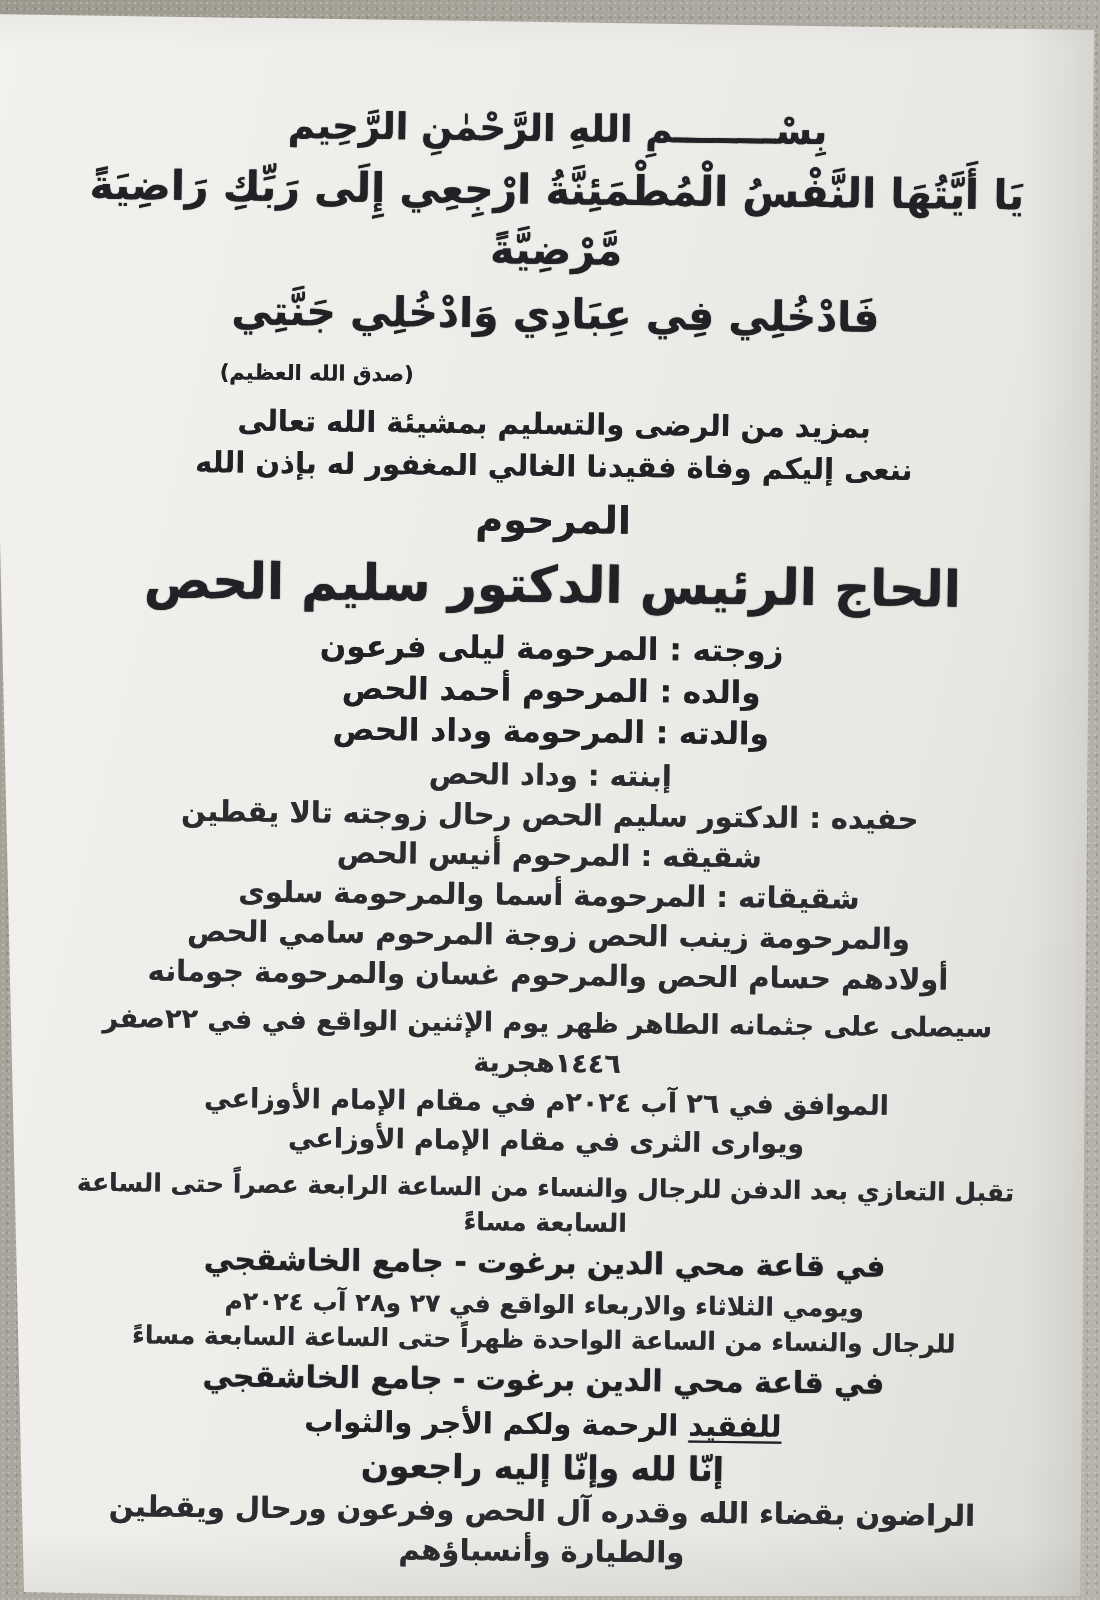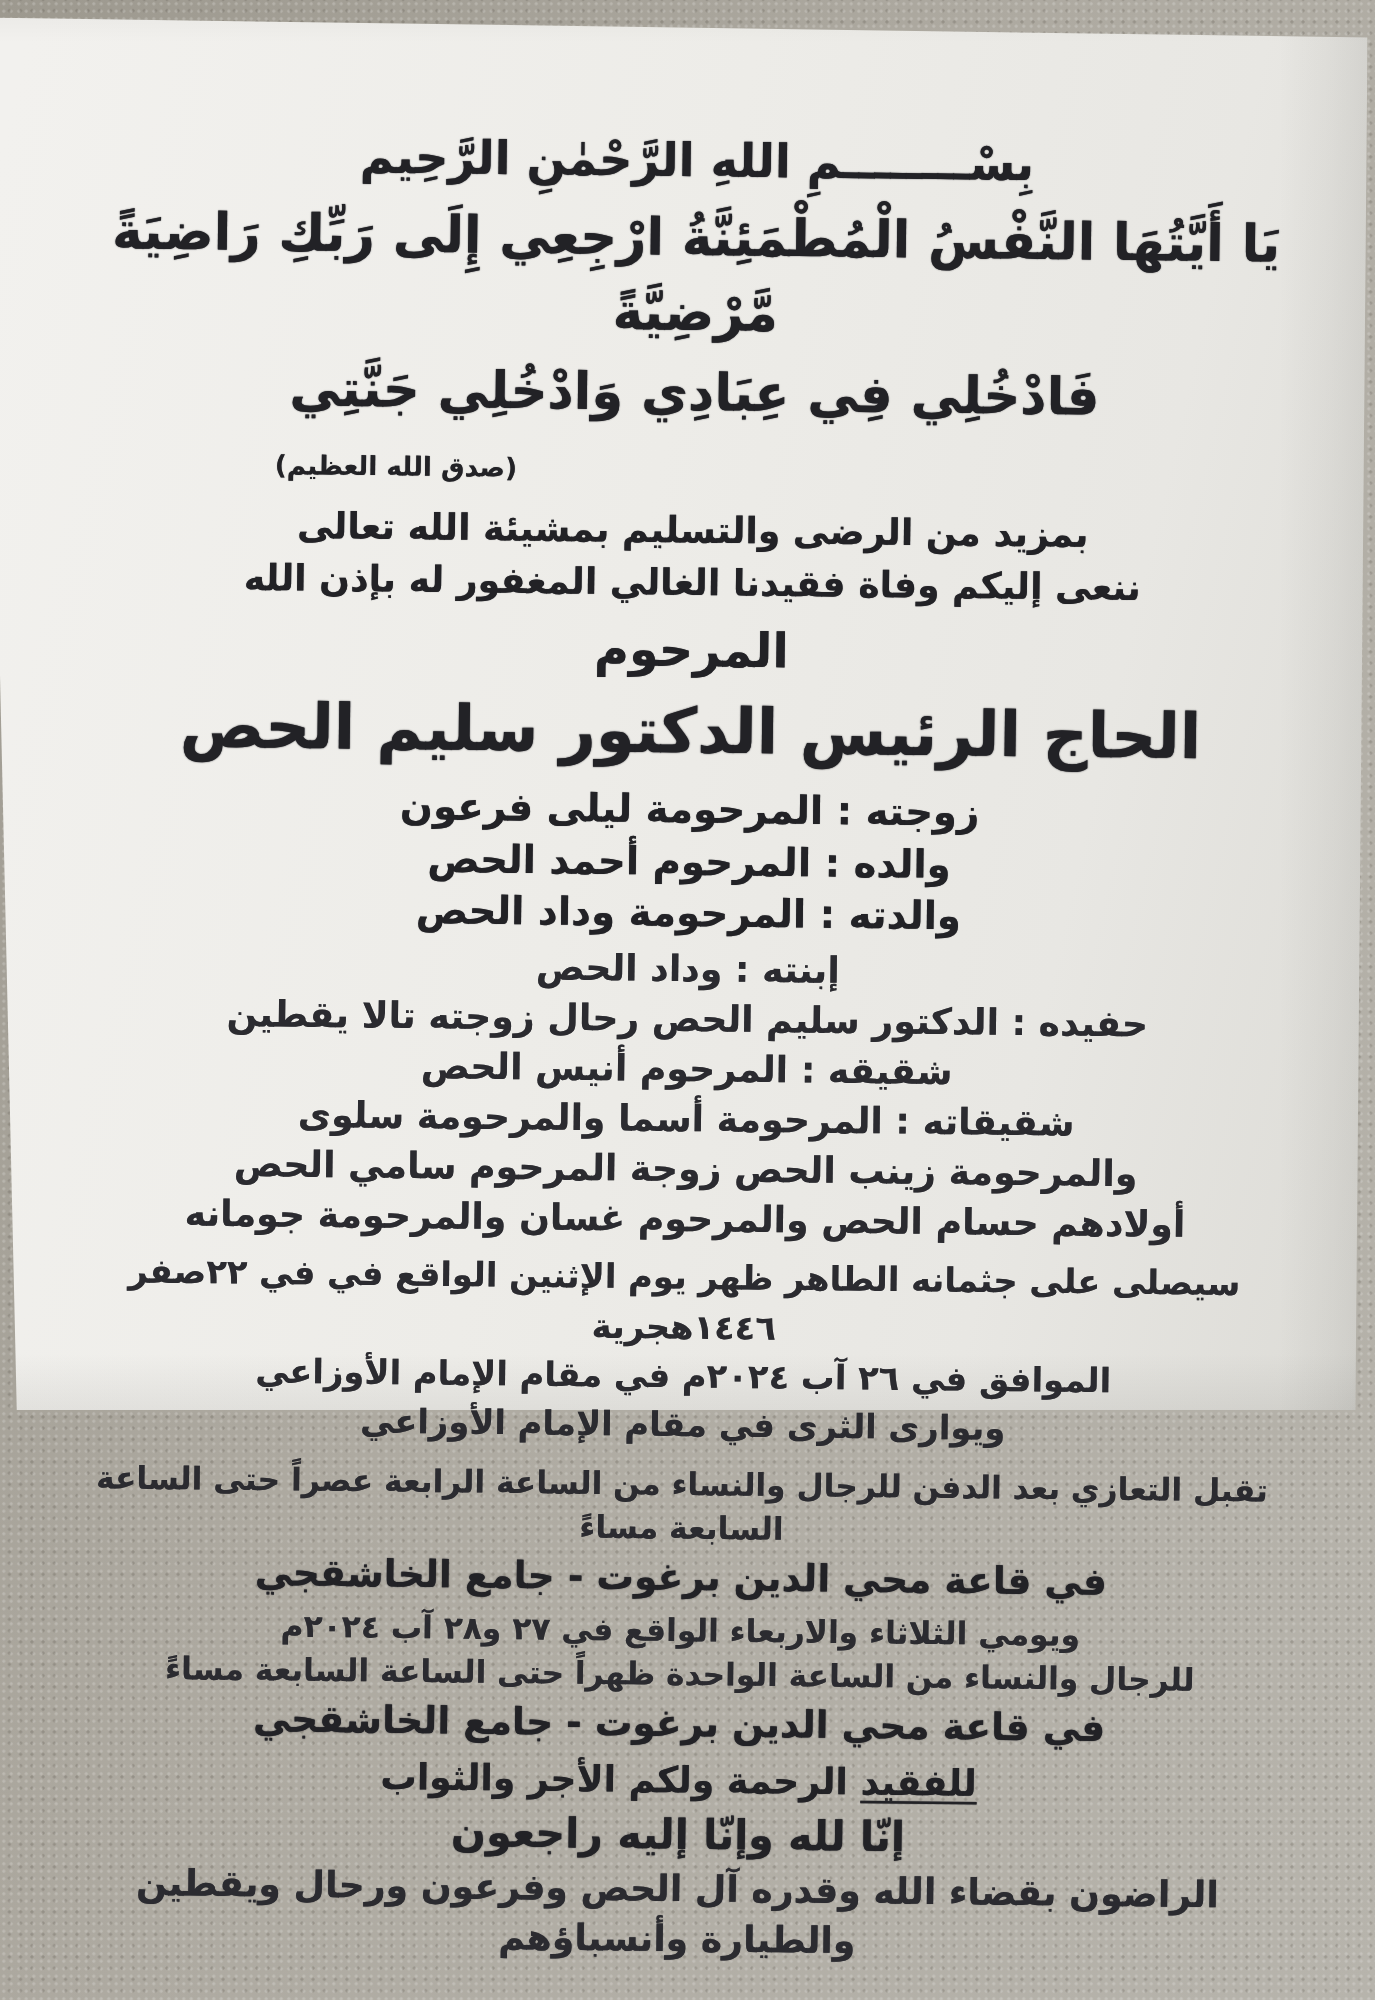--- a/index.html
+++ b/index.html
@@ -8,21 +8,21 @@
     font-family:"DejaVu Sans",sans-serif;
     background-color:#aba79d;
     background-image:
       radial-gradient(rgba(255,255,255,0.20) 1px, transparent 1.5px),
       radial-gradient(rgba(66,60,50,0.22) 1px, transparent 1.5px),
       linear-gradient(115deg,#9d998f 0%,#aeaaa1 45%,#b7b4ac 100%);
     background-size:6px 6px,9px 9px,100% 100%;
     background-position:0 0,3px 4px,0 0;
   }
   .paper{
-    position:absolute;left:0;top:0;width:1100px;height:1128px;
+    position:absolute;left:0;top:0;width:1100px;height:1596px;
     clip-path:polygon(-12px 14px,1094px 30px,1080px 1612px,24px 1592px);
     background:
       linear-gradient(90deg,transparent 93%,rgba(40,40,35,0.05) 97%,rgba(40,40,35,0.10) 100%),
       linear-gradient(180deg,rgba(60,60,55,0.06) 0%,transparent 3%,transparent 96%,rgba(60,60,55,0.08) 100%),
       linear-gradient(103deg,#f2f1ee 2%,#edecE8 45%,#e8e7e3 75%,#dcdbd6 99%);
   }
   .content{
     position:absolute;left:45px;top:0;width:1010px;height:1600px;
     padding-top:90px;box-sizing:border-box;
     direction:rtl;text-align:center;color:#222226;

